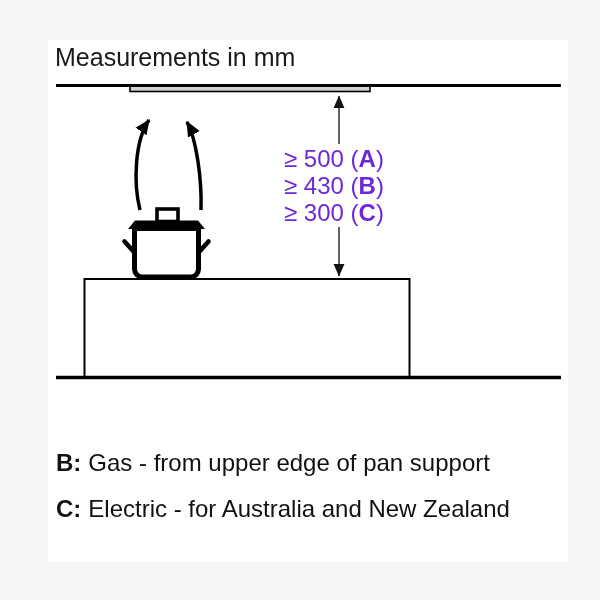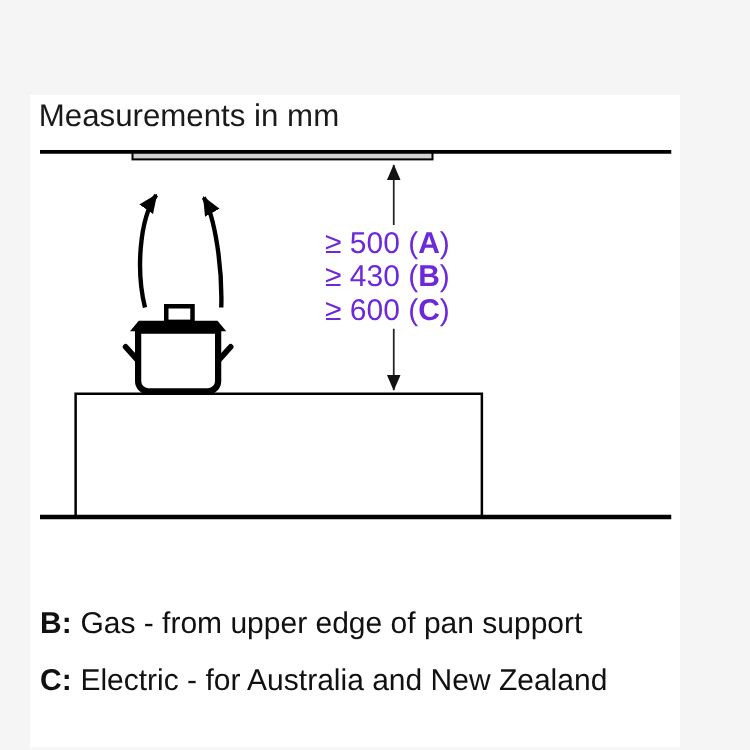--- a/index.html
+++ b/index.html
@@ -5,24 +5,23 @@
   html,body { margin:0; padding:0; }
   body {
     width:600px; height:600px;
     background:#f5f5f5;
     font-family:"Liberation Sans","DejaVu Sans",sans-serif;
     color:#1a1a1a;
     position:relative;
     overflow:hidden;
   }
   .card {
-    position:absolute; left:24px; top:40px;
+    position:absolute; left:48px; top:40px;
     width:520px; height:522px;
     background:#ffffff;
-    margin-top:36px;
   }
   .title {
     position:absolute; left:7px; top:2px;
     font-size:25px; line-height:30px; color:#1a1a1a;
     white-space:nowrap;
   }
   svg.diagram { position:absolute; left:0; top:0; }
   .dims {
     position:absolute; left:233px; top:104px;
     background:#ffffff;
@@ -77,21 +76,21 @@
     </g>
 
     <rect x="36.5" y="239" width="325" height="98" fill="#fff" stroke="#000" stroke-width="2"></rect>
 
     <line x1="8" y1="337.5" x2="513" y2="337.5" stroke="#000" stroke-width="3.6"></line>
   </svg>
 
   <div class="dims">
     <div><span>≥ 500 (</span><b>A</b><span>)</span></div>
     <div><span>≥ 430 (</span><b>B</b><span>)</span></div>
-    <div><span>≥ 600 (</span><b>C</b><span>)</span></div>
+    <div><span>≥ 300 (</span><b>C</b><span>)</span></div>
   </div>
 
   <div class="legend-row lr-b">
     <b>B:</b><span>Gas - from upper edge of pan support</span>
   </div>
   <div class="legend-row lr-c">
     <b>C:</b><span>Electric - for Australia and New Zealand</span>
   </div>
 
 </div>

